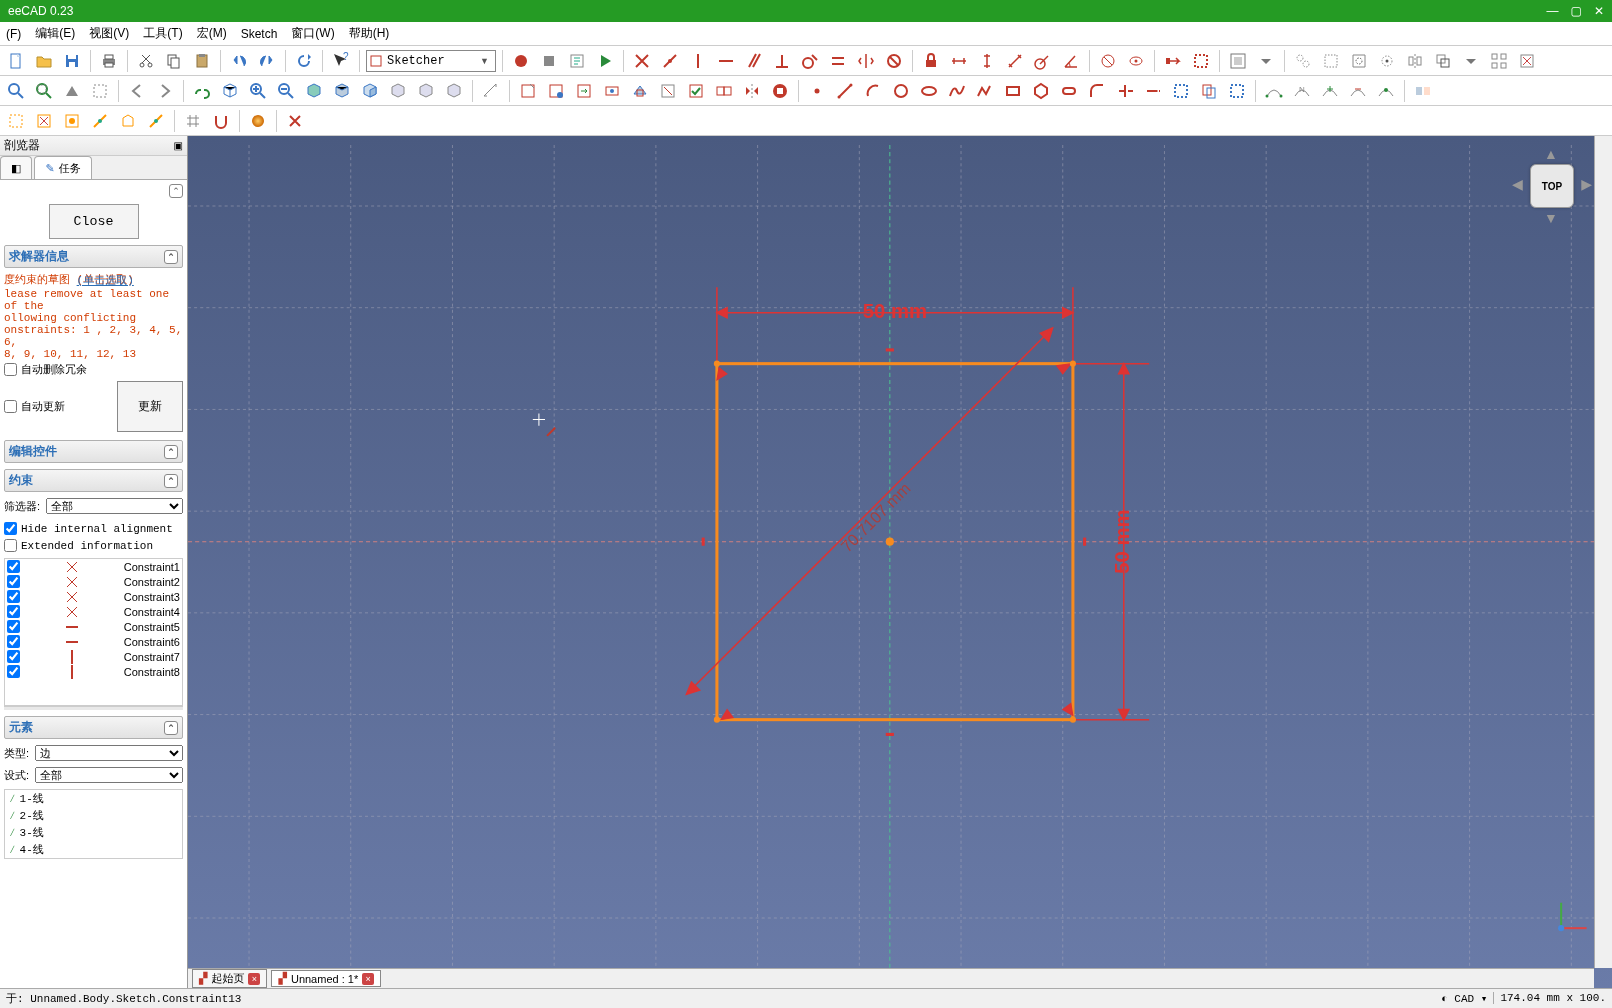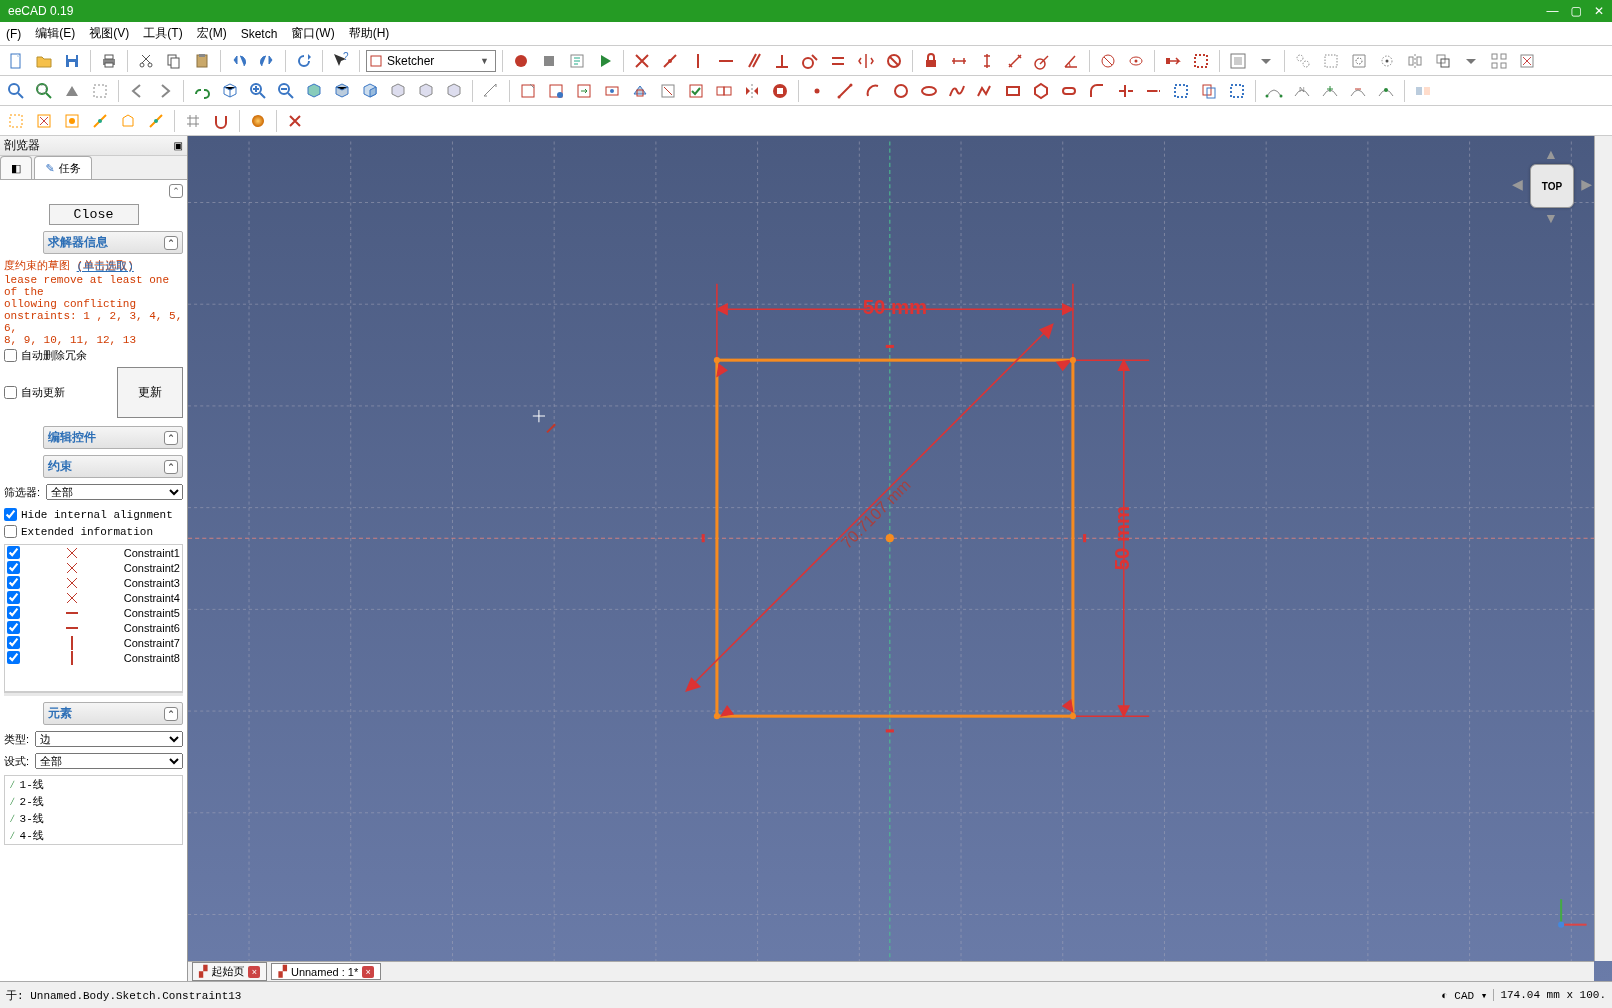--- a/index.html
+++ b/index.html
@@ -94,37 +94,36 @@
 .panel-content {
   flex: 1;
   overflow-y: auto;
   background: #fff;
   padding: 4px;
   position: relative;
 }
 .close-btn-big {
   background: #f4f4f4;
   border: 1px solid #999;
-  padding: 2px 24px;
+  padding: 9px 24px;
   margin: 6px auto;
   display: block;
   font-family: "Courier New", monospace;
 }
 .section-header {
   background: linear-gradient(#f5f5f5, #e2e2e2);
   color: #2d6fb6;
   padding: 2px 4px;
   border: 1px solid #b0b0b0;
   border-radius: 2px;
   display: flex;
   justify-content: space-between;
   align-items: center;
   margin-top: 6px;
   font-weight: bold;
-  margin-left: 39px;
 }
 .toggle-caret {
   width: 14px; height: 14px; border: 1px solid #888; border-radius: 3px;
   display:flex;align-items:center;justify-content:center;font-size:9px;color:#555;background:#fff;
 }
 .solver-box {
   margin-top: 4px;
   font-family: "Courier New", monospace;
   font-size: 11px;
 }
@@ -161,36 +160,36 @@
 }
 .cube-arrow { position: absolute; font-size: 14px; color: #999; }
 .scroll-v { position: absolute; right: 0; top: 0; bottom: 20px; width: 18px; background: #f0f0f0; border-left: 1px solid #aaa; }
 .scroll-h { position: absolute; left: 0; right: 18px; bottom: 0; height: 20px; background: #f0f0f0; border-top: 1px solid #aaa; display:flex;align-items:center; }
 .doc-tab {
   padding: 1px 6px; border: 1px solid #888; background: #f6f6f6; margin-left: 4px;
   display: inline-flex; align-items: center; gap: 4px; font-size: 11px;
 }
 .doc-close { color: #fff; background: #c44; width: 12px; height: 12px; display: inline-flex; align-items:center; justify-content:center; border-radius: 2px; font-size: 9px; }
 .statusbar {
-  height: 27px; background: #f0f0f0; border-top: 1px solid #aaa;
+  height: 20px; background: #f0f0f0; border-top: 1px solid #aaa;
   display: flex; align-items: center; padding: 0 6px; font-size: 11px; font-family: "Courier New", monospace;
   justify-content: space-between;
 }
 .status-right { display: flex; align-items: flex-start; gap: 6px; }
 .c-dash { width:14px;height:2px;background:#c0392b; }
 .c-vert { width:2px;height:14px;background:#c0392b; }
 .elem-list { border: 1px solid #ccc; height: 70px; overflow-y: auto; background: #fff; }
 .elem-item { padding: 1px 4px; font-size: 11px; display:flex; align-items:center; gap:4px; font-family: "Courier New", monospace; }
 .side-footer { border-top:1px solid #ccc; height:4px; background:#e8e8e8; }
 </style>
 </head>
 <body>
 
 <div class="titlebar">
-  <span>eeCAD 0.19</span>
+  <span>eeCAD 0.23</span>
   <div class="titlebar-right">
     <span>—</span>
     <span>▢</span>
     <span>✕</span>
   </div>
 </div>
 
 <div class="menubar">
   <span>(F)</span>
   <span>编辑(E)</span>
@@ -269,21 +268,21 @@
     </span>
   <span class="sep"></span>
   <span class="tbtn">
       <svg viewBox="0 0 18 18">
         <path d="M2 2l5 12 2-5 5-2z" fill="#333"></path>
         <text x="11" y="8" font-size="10" fill="#3a76c4">?</text>
       </svg>
     </span>
   <span class="sep"></span>
   <div class="wb-select">
-    <span style="display:flex;align-items:flex-end;gap:4px;">
+    <span style="display:flex;align-items:flex-end;gap:4px;font-family:Liberation Mono, monospace;">
       <svg width="14" height="14">
           <rect x="2" y="2" width="10" height="10" fill="none" stroke="#c0392b"></rect>
         </svg>
       <span>Sketcher</span>
     </span>
     <span class="dropdown-caret">▼</span>
   </div>
   <span class="sep"></span>
   <span class="tbtn">
       <svg viewBox="0 0 18 18">

